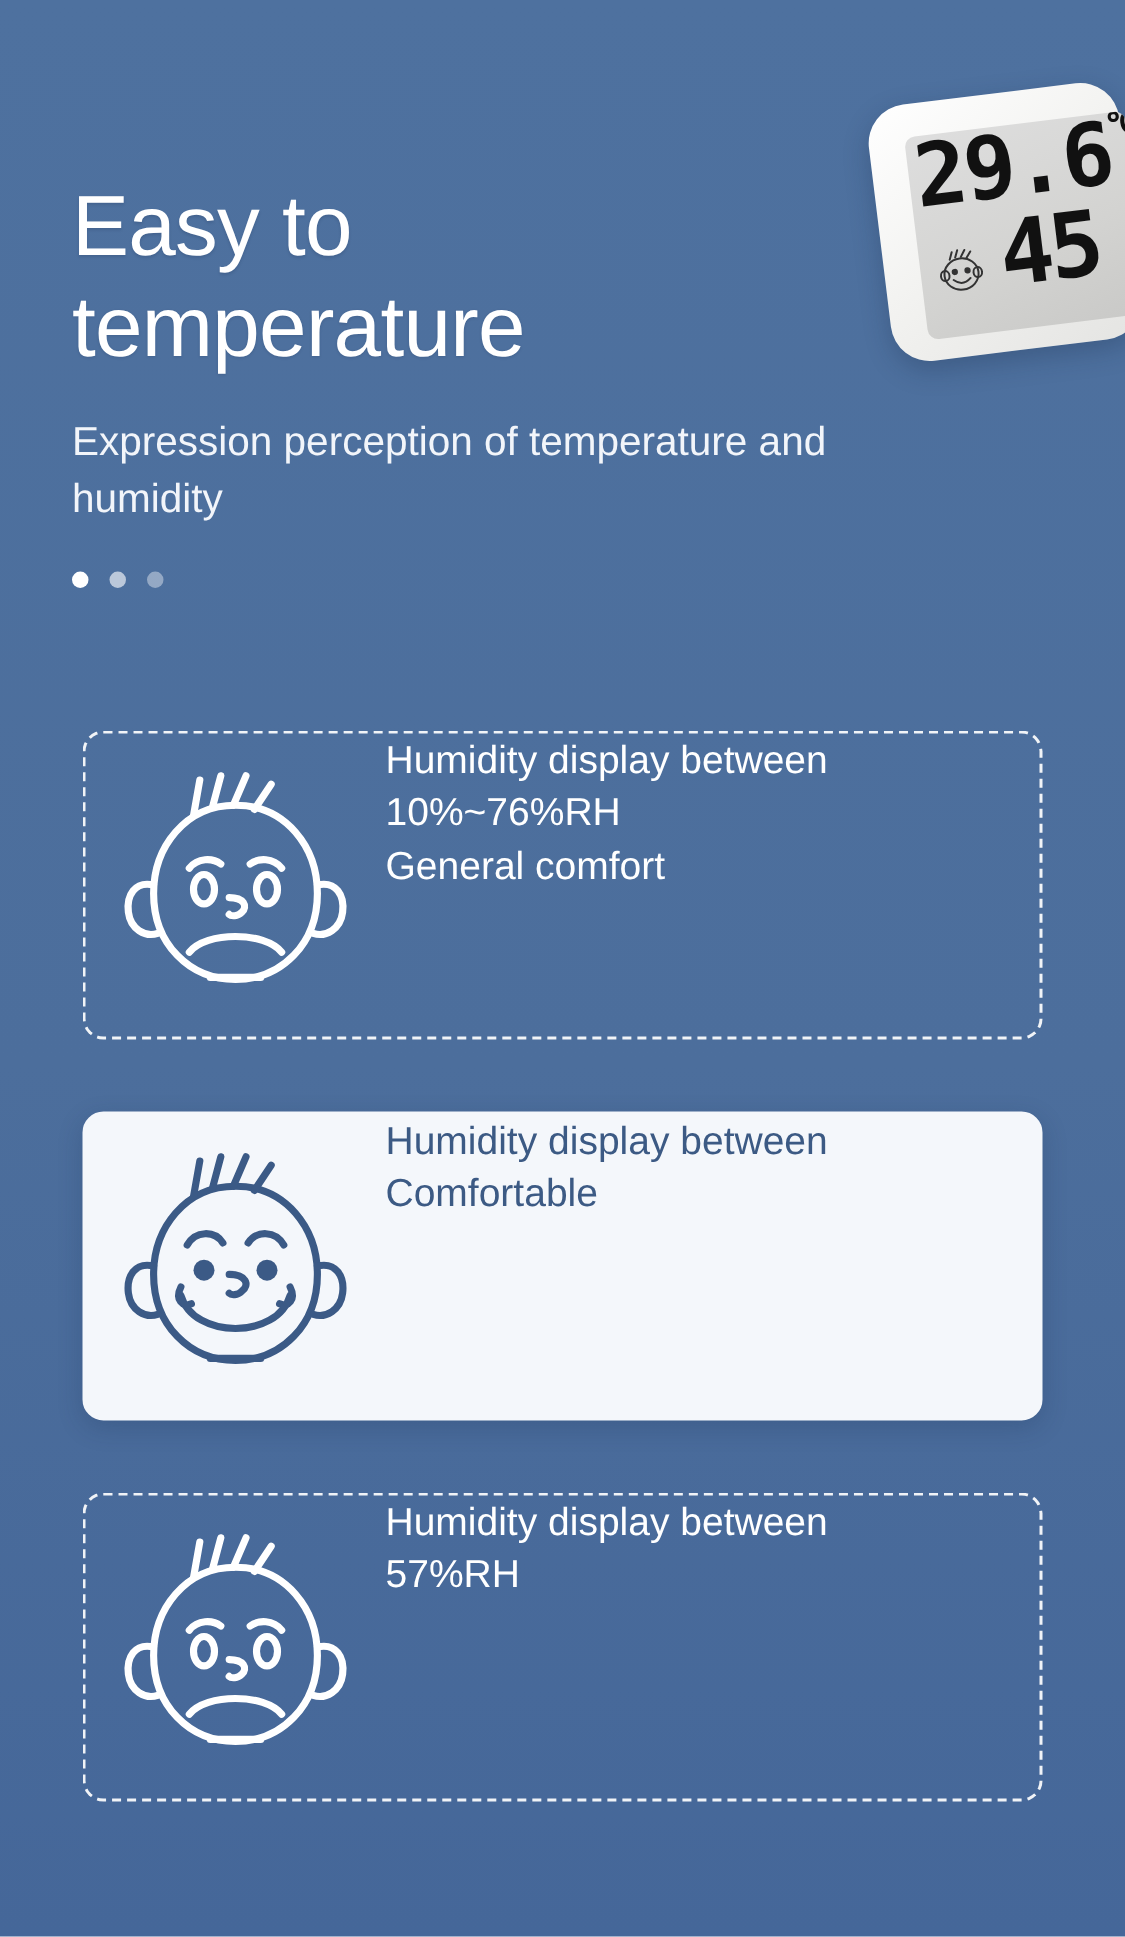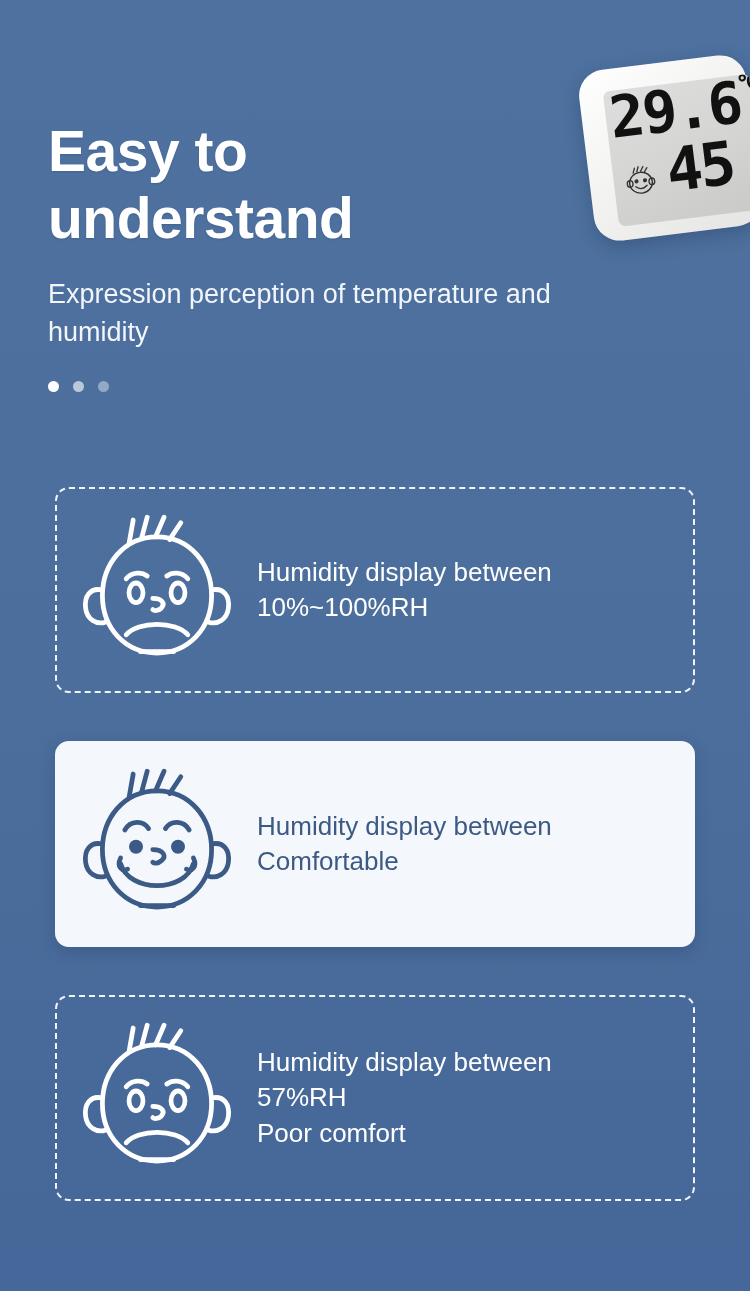--- a/index.html
+++ b/index.html
@@ -82,21 +82,21 @@
   
   .headline{
     position:absolute;
     left:48px;
     top:118px;
     width:560px;
   }
   .title{
     font-size:57px;
     line-height:1.18;
-    font-weight:700;
+    font-weight:400;
     letter-spacing:-.5px;
     color:#ffffff;
     text-shadow:0 1px 2px rgba(20,40,70,.18);
   }
   .subtitle{
     margin-top:22px;
     font-size:27px;
     line-height:1.42;
     font-weight:300;
     color:#f2f5fa;
@@ -117,21 +117,20 @@
     position:absolute;
     left:55px;
     top:487px;
     width:640px;
   }
   .card{
     position:relative;
     height:206px;
     border-radius:14px;
     display:flex;
-    align-items:center;
     margin-bottom:48px;
   }
   .card.dashed{
     border:2px dashed rgba(255,255,255,.92);
     background:transparent;
   }
   .card.solid{
     background:#f4f7fb;
     border:2px solid #f4f7fb;
     box-shadow:0 5px 16px rgba(25,45,80,.22);
@@ -175,21 +174,21 @@
         </g>
       </svg>
       <div class="lcd-hum">45</div>
     </div>
   </div>
 </div>
 
 <div class="headline">
   <div class="title">
     <div>Easy to</div>
-    <div>understand</div>
+    <div>temperature</div>
   </div>
   <div class="subtitle">Expression perception of temperature and humidity</div>
   <div class="dots">
     <span class="dot d1"></span>
     <span class="dot d2"></span>
     <span class="dot d3"></span>
   </div>
 </div>
 
 <div class="cards">
@@ -207,21 +206,22 @@
           <ellipse cx="45" cy="62" rx="5" ry="7"></ellipse>
           <ellipse cx="75" cy="62" rx="5" ry="7"></ellipse>
           <path d="M57 66 C64 66 66 70 63 73 C61 75 58 75 57 74"></path>
           <path d="M38 92 C46 82 74 82 82 92"></path>
           <path d="M48 104 L72 104"></path>
         </g>
       </svg>
     </div>
     <div class="card-text">
       <span class="line">Humidity display between</span>
-      <span class="line">10%~100%RH</span>
+      <span class="line">10%~76%RH</span>
+      <span class="line">General comfort</span>
     </div>
   </div>
 
   <div class="card solid">
     <div class="card-face">
       <svg viewBox="0 0 120 120">
         <g fill="none" stroke="#3b5a86" stroke-width="3.4" stroke-linecap="round" stroke-linejoin="round">
           <path d="M60 22 C84 22 99 42 99 64 C99 88 82 105 60 105 C38 105 21 88 21 64 C21 42 36 22 60 22 Z"></path>
           <path d="M40 27 L43 10 M49 23 L53 8 M59 22 L65 8 M69 24 L77 12"></path>
           <path d="M21 60 C12 58 8 65 9 73 C10 81 17 85 23 83"></path>
@@ -258,17 +258,16 @@
           <ellipse cx="75" cy="62" rx="5" ry="7"></ellipse>
           <path d="M57 66 C64 66 66 70 63 73 C61 75 58 75 57 74"></path>
           <path d="M38 92 C46 82 74 82 82 92"></path>
           <path d="M48 104 L72 104"></path>
         </g>
       </svg>
     </div>
     <div class="card-text">
       <span class="line">Humidity display between</span>
       <span class="line">57%RH</span>
-      <span class="line">Poor comfort</span>
     </div>
   </div>
 
 </div>
 
 </body></html>

